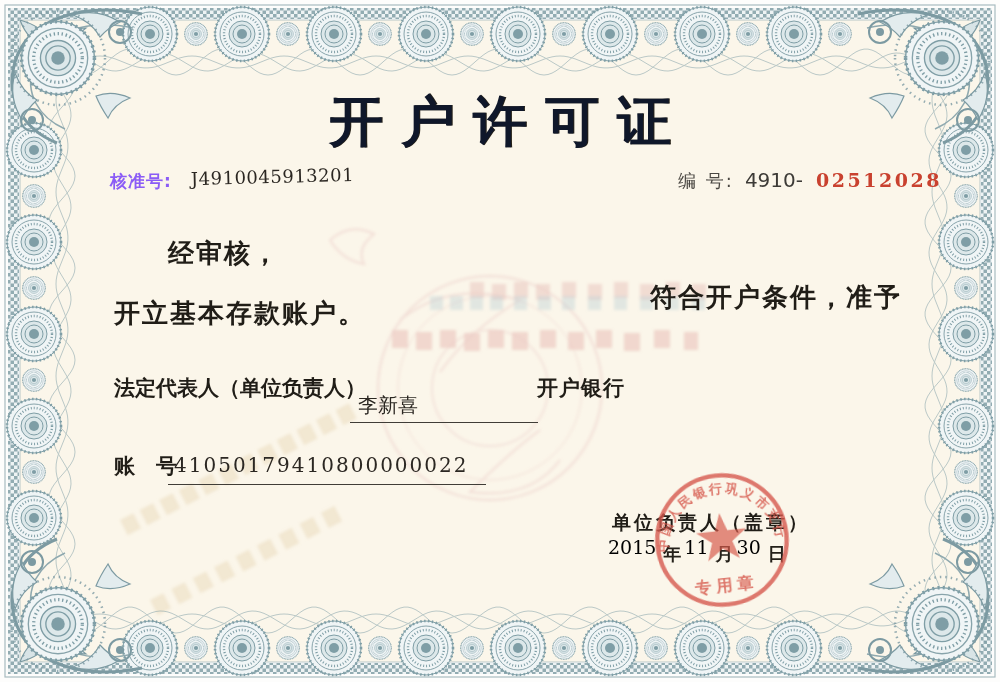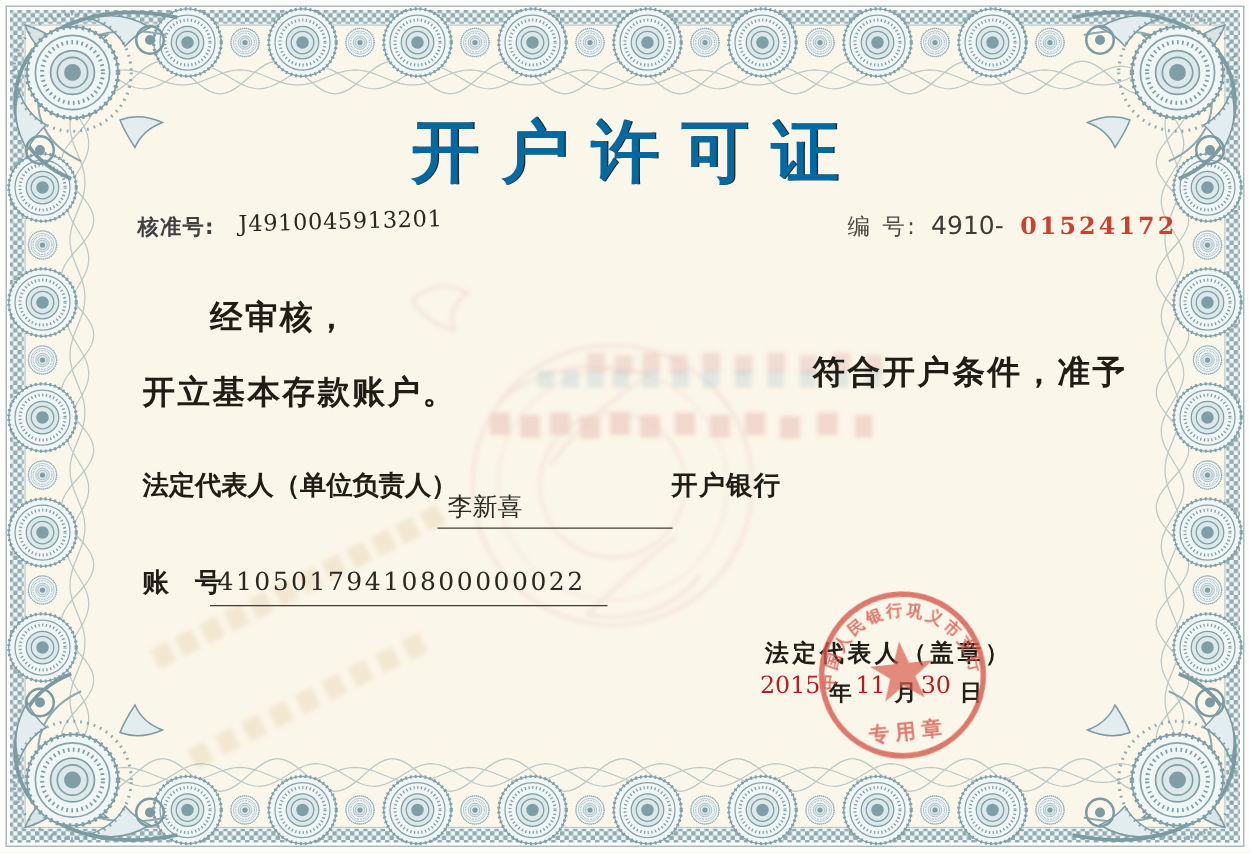--- a/index.html
+++ b/index.html
@@ -9,25 +9,25 @@
     font-family:"DejaVu Sans","Liberation Sans",sans-serif;
   }
   .inner-bg{position:absolute; left:20px; top:20px; width:960px; height:642px;
     background:#fbf6ea; }
   svg.frame{position:absolute; left:0; top:0; width:1000px; height:682px; pointer-events:none;}
   .wm{position:absolute; pointer-events:none;}
   .content{position:absolute; inset:0;}
 
   .title{
     position:absolute; left:0; right:0; top:86px; text-align:center;
-    font-size:54px; font-weight:bold; color:#0369a1; letter-spacing:18px;
+    font-size:54px; font-weight:bold; color:#0f172a; letter-spacing:18px;
     padding-left:18px; text-shadow:1px 0 0 #262219;
   }
   .row-approval{position:absolute; left:110px; top:170px; white-space:nowrap;}
-  .lbl-approval{font-size:17px; font-weight:bold; color:#404040; letter-spacing:1px;}
+  .lbl-approval{font-size:17px; font-weight:bold; color:#8b5cf6; letter-spacing:1px;}
   .val-approval{
     display:inline-block; margin-left:14px; font-family:"DejaVu Serif","Liberation Serif",serif;
     font-size:18px; color:#2b2722; letter-spacing:.5px; transform:rotate(-1.5deg) translateY(-4px);
   }
   .row-serial{position:absolute; left:678px; top:168px; white-space:nowrap;}
   .lbl-serial{font-size:18px; color:#4a4742; letter-spacing:2px;}
   .val-serial-prefix{font-size:20px; color:#3d3b37; margin-left:6px;}
   .val-serial-number{
     font-family:"DejaVu Serif","Liberation Serif",serif; font-size:19px;
     color:#c9412f; letter-spacing:2.5px; margin-left:8px; font-weight:bold;
@@ -46,21 +46,21 @@
   .lbl-bank{position:absolute; left:537px; top:374px; font-size:21px; letter-spacing:1px;}
   .slot-bank{position:absolute; left:623px; top:376px; width:265px; height:30px; line-height:26px;
     font-family:"DejaVu Serif","Liberation Serif",serif; font-size:19px; color:#2b2722; padding-left:4px; letter-spacing:1px;}
   .lbl-account{position:absolute; left:114px; top:452px; font-size:21px;}
   .slot-account{position:absolute; left:168px; top:450px; width:312px; height:34px; line-height:30px;
     font-family:"DejaVu Serif","Liberation Serif",serif; font-size:20px; color:#2b2722; padding-left:6px; letter-spacing:2px;}
 
   .issuer-label{position:absolute; left:612px; top:510px; font-size:19px; letter-spacing:3px;}
   .issuer-date{position:absolute; left:608px; top:542px; white-space:nowrap; font-size:18px; color:#242019;}
   .issuer-date .num{font-family:"DejaVu Serif","Liberation Serif",serif; font-size:19px;
-    position:relative; top:-6px; color:#b91c1c;}
+    position:relative; top:-6px; color:#000000;}
   .issuer-date .unit{font-weight:bold; margin:0 3px 0 7px;}
 
   svg.seal{position:absolute; left:640px; top:458px; width:164px; height:164px;
     transform:rotate(-6deg); opacity:.88;}
 </style>
 </head>
 <body>
 
 <div class="page">
 
@@ -271,34 +271,34 @@
     <div class="title">开户许可证</div>
 
     <div class="row-approval">
       <span class="lbl-approval">核准号:</span>
       <span class="val-approval">J4910045913201</span>
     </div>
 
     <div class="row-serial">
       <span class="lbl-serial">编 号:</span>
       <span class="val-serial-prefix">4910-</span>
-      <span class="val-serial-number">01524172</span>
+      <span class="val-serial-number">02512028</span>
     </div>
 
     <div class="reviewed t-bold">经审核，</div>
     <div class="condition t-bold">符合开户条件，准予</div>
     <div class="account-type t-bold">开立基本存款账户。</div>
 
     <div class="lbl-legal t-bold">法定代表人（单位负责人）</div>
     <div class="slot-legal slot">李新喜</div>
     <div class="lbl-bank t-bold">开户银行</div>
     <div class="lbl-account t-bold">账　号</div>
     <div class="slot-account slot">41050179410800000022</div>
 
-    <div class="issuer-label t-bold">法定代表人（盖章）</div>
+    <div class="issuer-label t-bold">单位负责人（盖章）</div>
     <div class="issuer-date">
       <span class="num">2015</span><span class="unit">年</span><span class="num">11</span><span class="unit">月</span><span class="num">30</span><span class="unit">日</span>
     </div>
 
     <svg class="seal" viewBox="0 0 170 170">
       <defs>
         <filter id="sealblur">
             <feGaussianBlur stdDeviation="0.35"></feGaussianBlur>
           </filter>
         <path id="sealArc" d="M 30,108 A 57,57 0 1 1 140,108" fill="none"></path>

